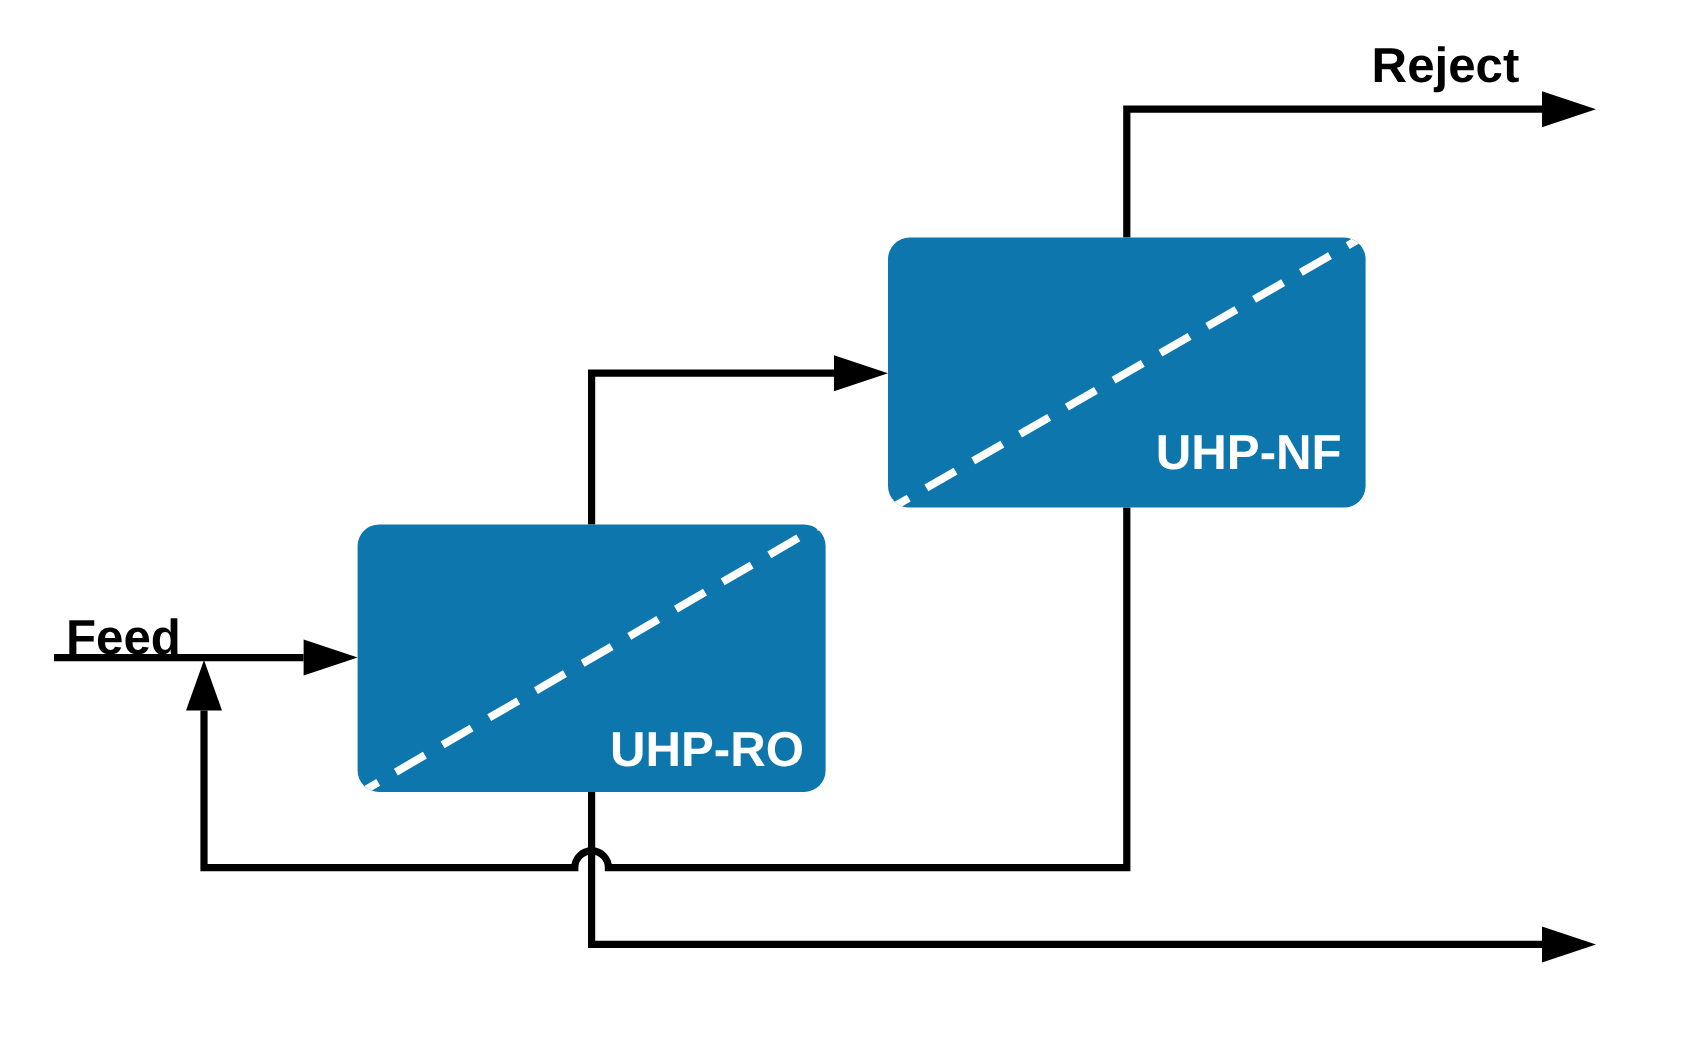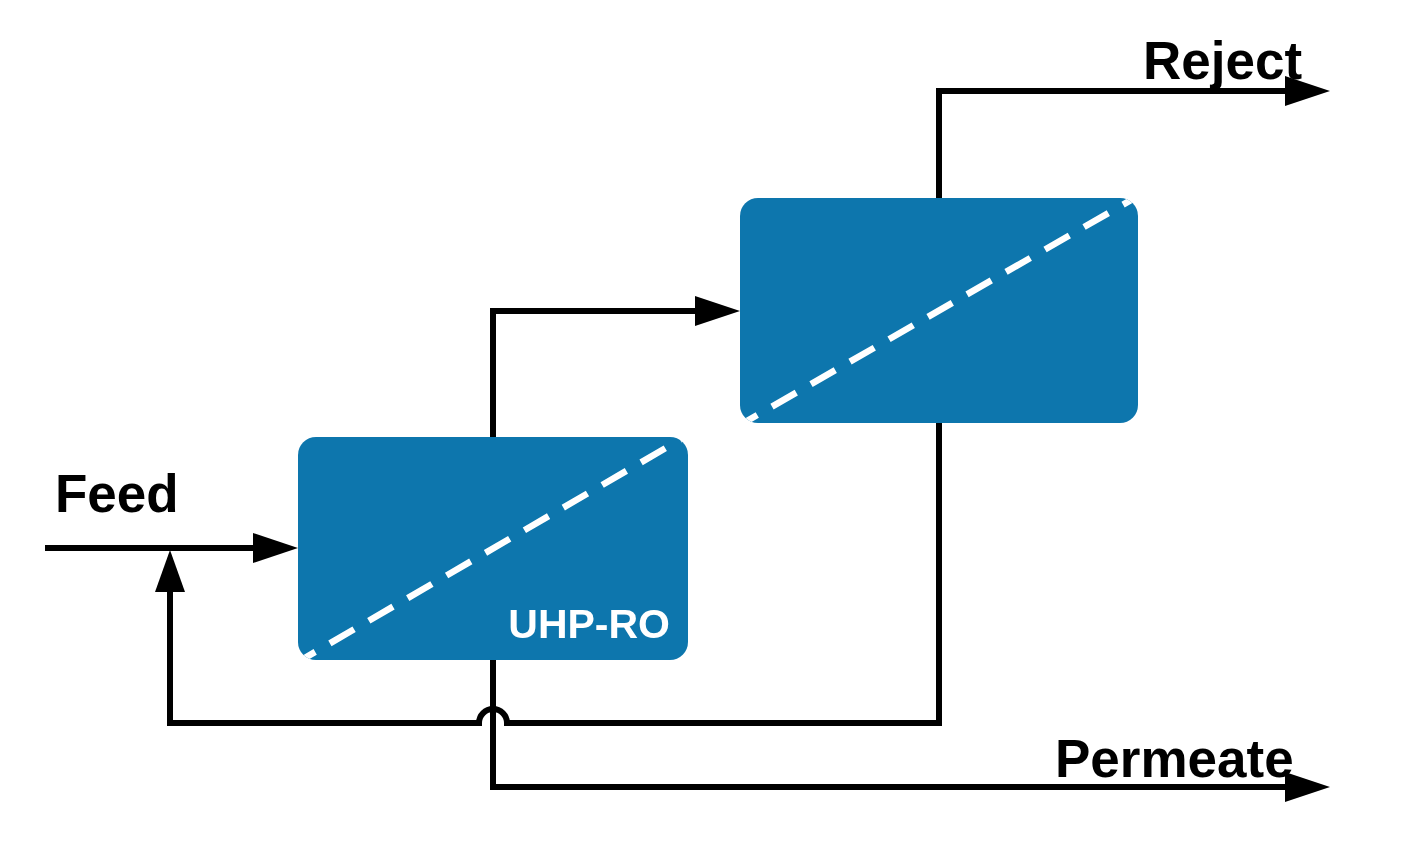--- a/index.html
+++ b/index.html
@@ -19,35 +19,35 @@
     position: absolute;
     left: 0;
     top: 0;
     width: 1417px;
     height: 867px;
   }
   .stream-label {
     position: absolute;
     font-family: "Liberation Sans", sans-serif;
     font-weight: 700;
-    font-size: 53px;
+    font-size: 41px;
     line-height: 1.15;
     color: #000000;
     white-space: nowrap;
   }
   .unit-label {
     position: absolute;
     font-family: "Liberation Sans", sans-serif;
     font-weight: 700;
     font-size: 41px;
     line-height: 1.15;
     color: #ffffff;
     white-space: nowrap;
   }
-  #feed-label     { left: 55px;  top: 464px; }
+  #feed-label     { left: 55px;  top: 508px; }
   #reject-label   { left: 1143px; top: 31px; }
   #permeate-label { left: 1055px; top: 729px; }
   #uhp-ro-label   { right: 747px; top: 601px; margin-left: 12px; }
   #uhp-nf-label   { right: 299px; top: 354px; }
 </style>
 </head>
 <body>
 
 <div class="canvas">
 
@@ -81,18 +81,18 @@
     <line x1="291" y1="666" x2="695" y2="431" clip-path="url(#clip-uhp-ro)" stroke="#ffffff" stroke-width="6.5" stroke-dasharray="28 17"></line>
 
     <rect x="740" y="198" width="398" height="225" rx="18" ry="18" fill="#0d76ad"></rect>
     <line x1="733" y1="429" x2="1145" y2="192" clip-path="url(#clip-uhp-nf)" stroke="#ffffff" stroke-width="6.5" stroke-dasharray="28 17"></line>
   </svg>
 
   <div class="stream-label" id="feed-label">Feed</div>
 
   <div class="stream-label" id="reject-label">Reject</div>
 
-  <div class="stream-label" id="permeate-label">Permeate</div>
 
   <div class="unit-label" id="uhp-ro-label">UHP-RO</div>
 
+  <div class="unit-label" id="uhp-nf-label">UHP-NF</div>
 
 </div>
 
 </body></html>

